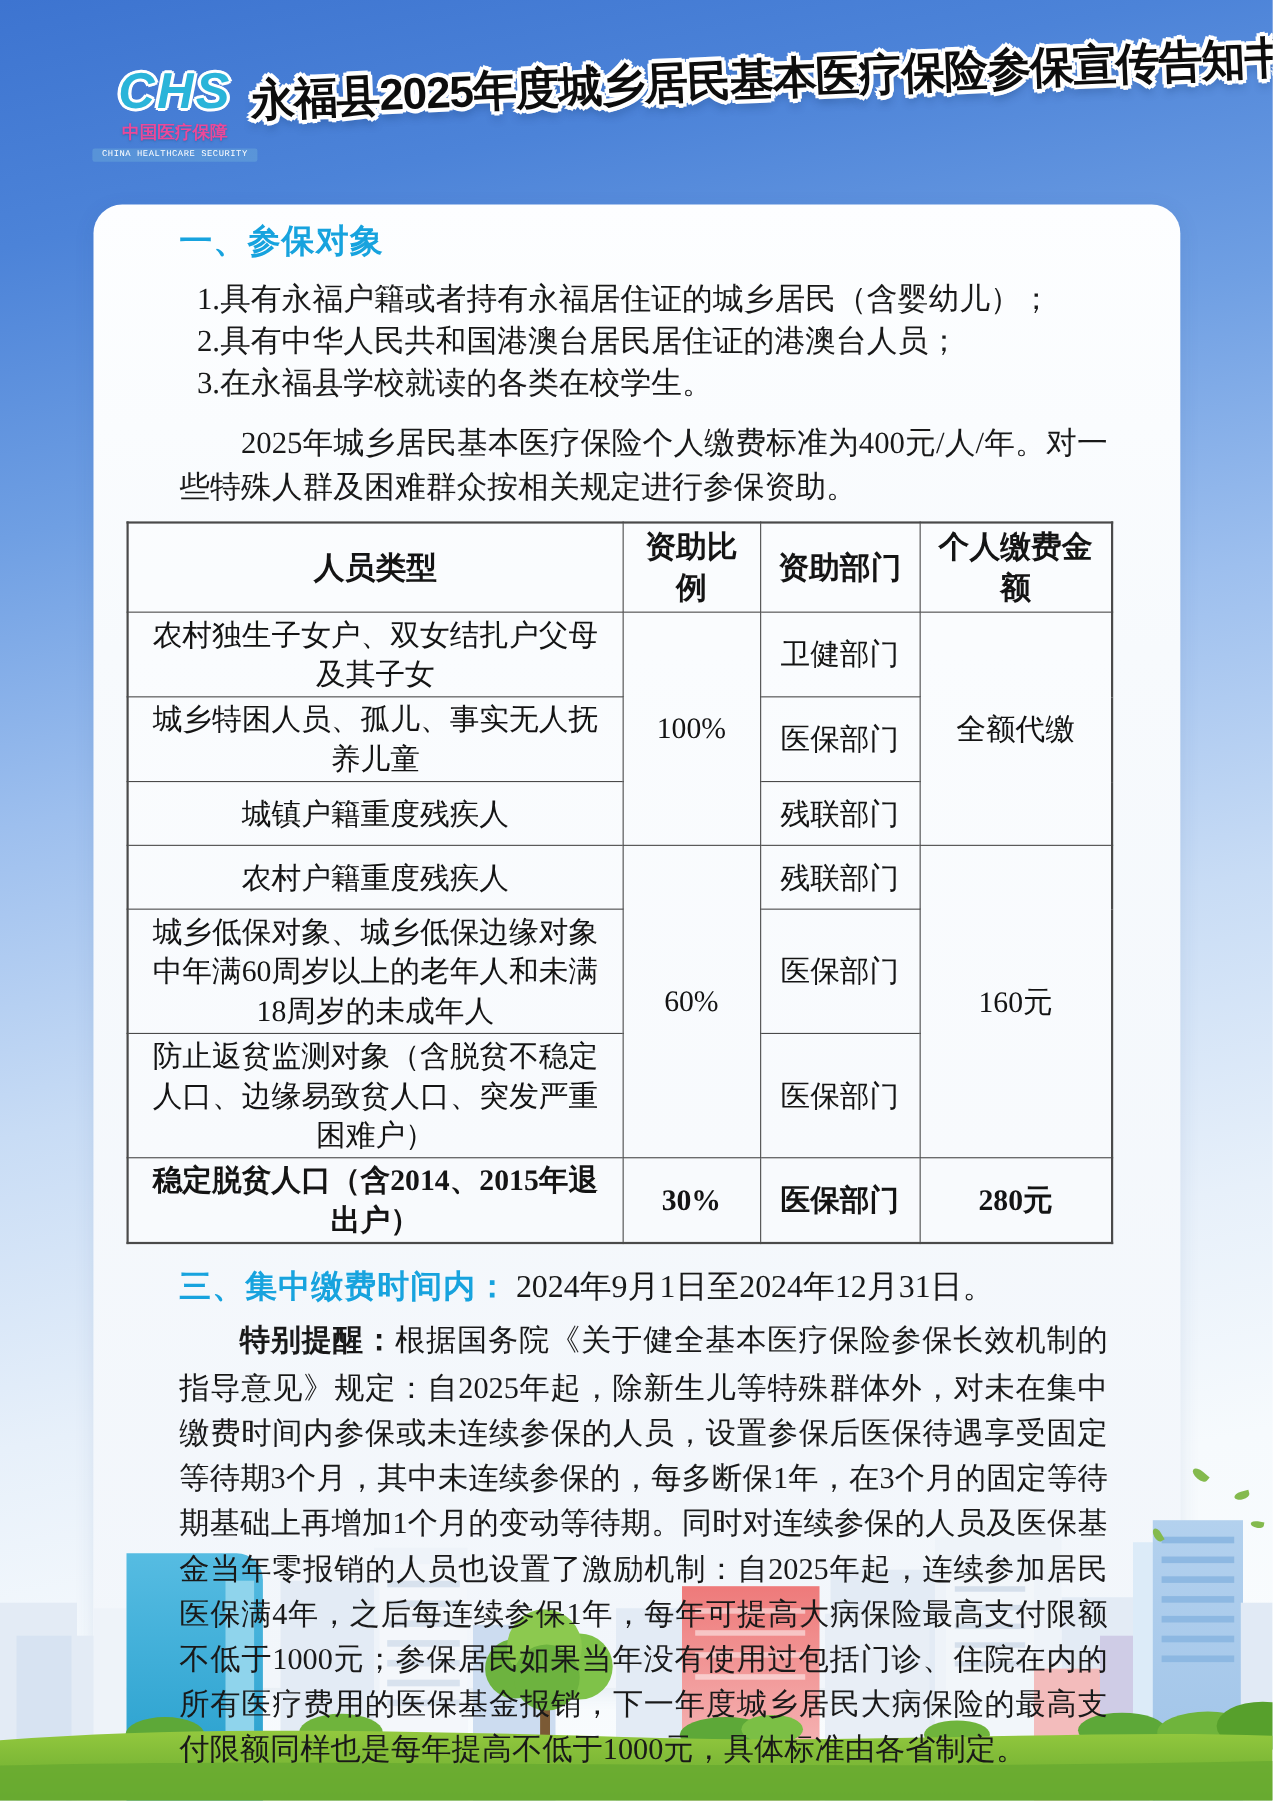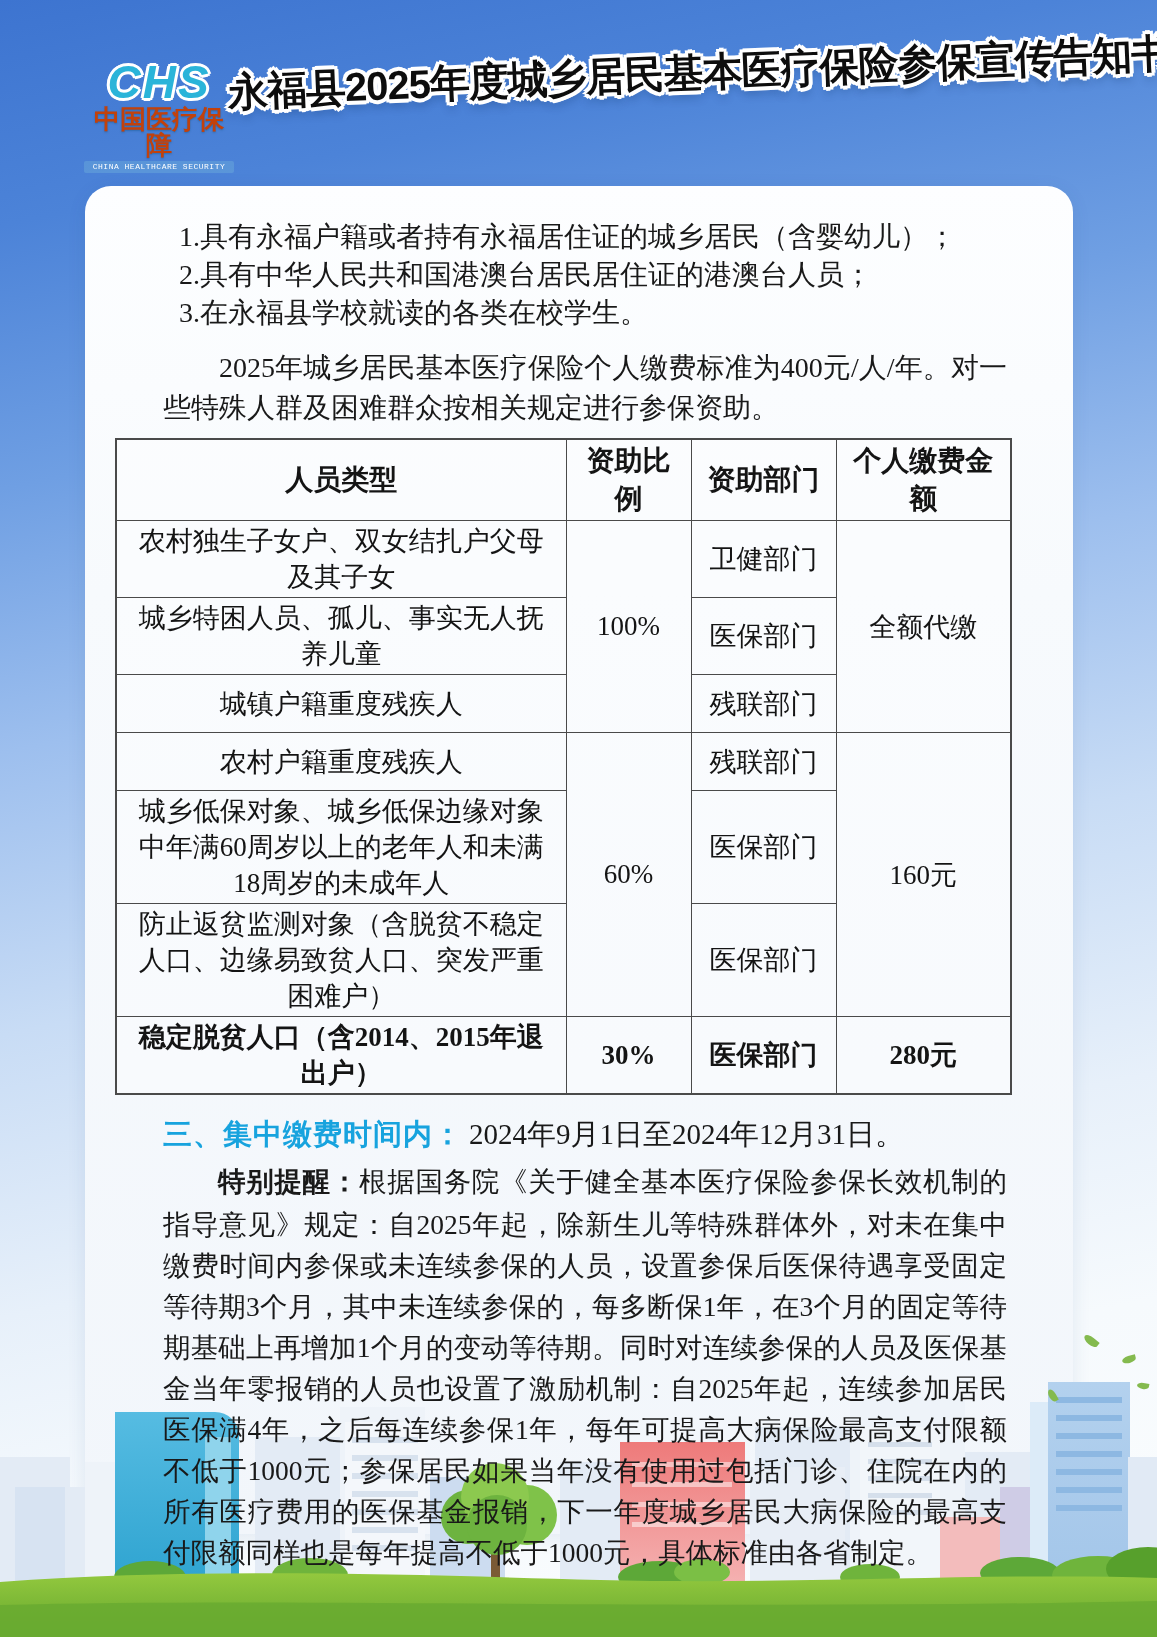--- a/index.html
+++ b/index.html
@@ -13,22 +13,22 @@
   
   .header{position:absolute;left:0;top:0;width:1157px;height:185px;}
   .logo{position:absolute;left:84px;top:58px;width:150px;text-align:center;}
   .logo-abbr{
     font-family:"Liberation Sans","DejaVu Sans",sans-serif;
     font-style:italic;font-weight:900;font-size:46px;line-height:48px;letter-spacing:2px;
     color:#2ab4d9;
     text-shadow:-3px 0 0 #fff,3px 0 0 #fff,0 -3px 0 #fff,0 3px 0 #fff,-2px -2px 0 #fff,2px -2px 0 #fff,-2px 2px 0 #fff,2px 2px 0 #fff;
   }
   .logo-cn{
-    font-family:Liberation Mono, monospace;
-    font-weight:900;font-size:26px;line-height:26px;color:#c2410c;margin-top:2px;
+    font-family:Liberation Serif, serif;
+    font-weight:900;font-size:16px;line-height:26px;color:#ec4899;margin-top:2px;
     text-shadow:0 1px 2px rgba(20,90,140,.55);
   }
   .logo-en{
     font-family:Liberation Mono, monospace;
     font-size:8px;line-height:12px;color:#ffffff;letter-spacing:.5px;margin-top:1px;
     background:rgba(120,185,220,.35);border-radius:2px;
   }
   .main-title{
     position:absolute;left:228px;top:66px;width:910px;
     font-family:"Liberation Sans","DejaVu Sans",sans-serif;
@@ -211,20 +211,21 @@
   </svg>
 
   <div class="leaf leaf1"></div>
   <div class="leaf leaf2"></div>
   <div class="leaf leaf3"></div>
   <div class="leaf leaf4"></div>
 
   <div class="card" style="background:none;box-shadow:none;">
     <div class="card-inner">
 
+      <div class="sec-head">一、参保对象</div>
       <ul class="items">
         <li>1.具有永福户籍或者持有永福居住证的城乡居民（含婴幼儿）；</li>
         <li>2.具有中华人民共和国港澳台居民居住证的港澳台人员；</li>
         <li>3.在永福县学校就读的各类在校学生。</li>
       </ul>
 
       <p class="body-p">2025年城乡居民基本医疗保险个人缴费标准为400元/人/年。对一些特殊人群及困难群众按相关规定进行参保资助。</p>
 
       <table class="subsidy">
         <colgroup>

